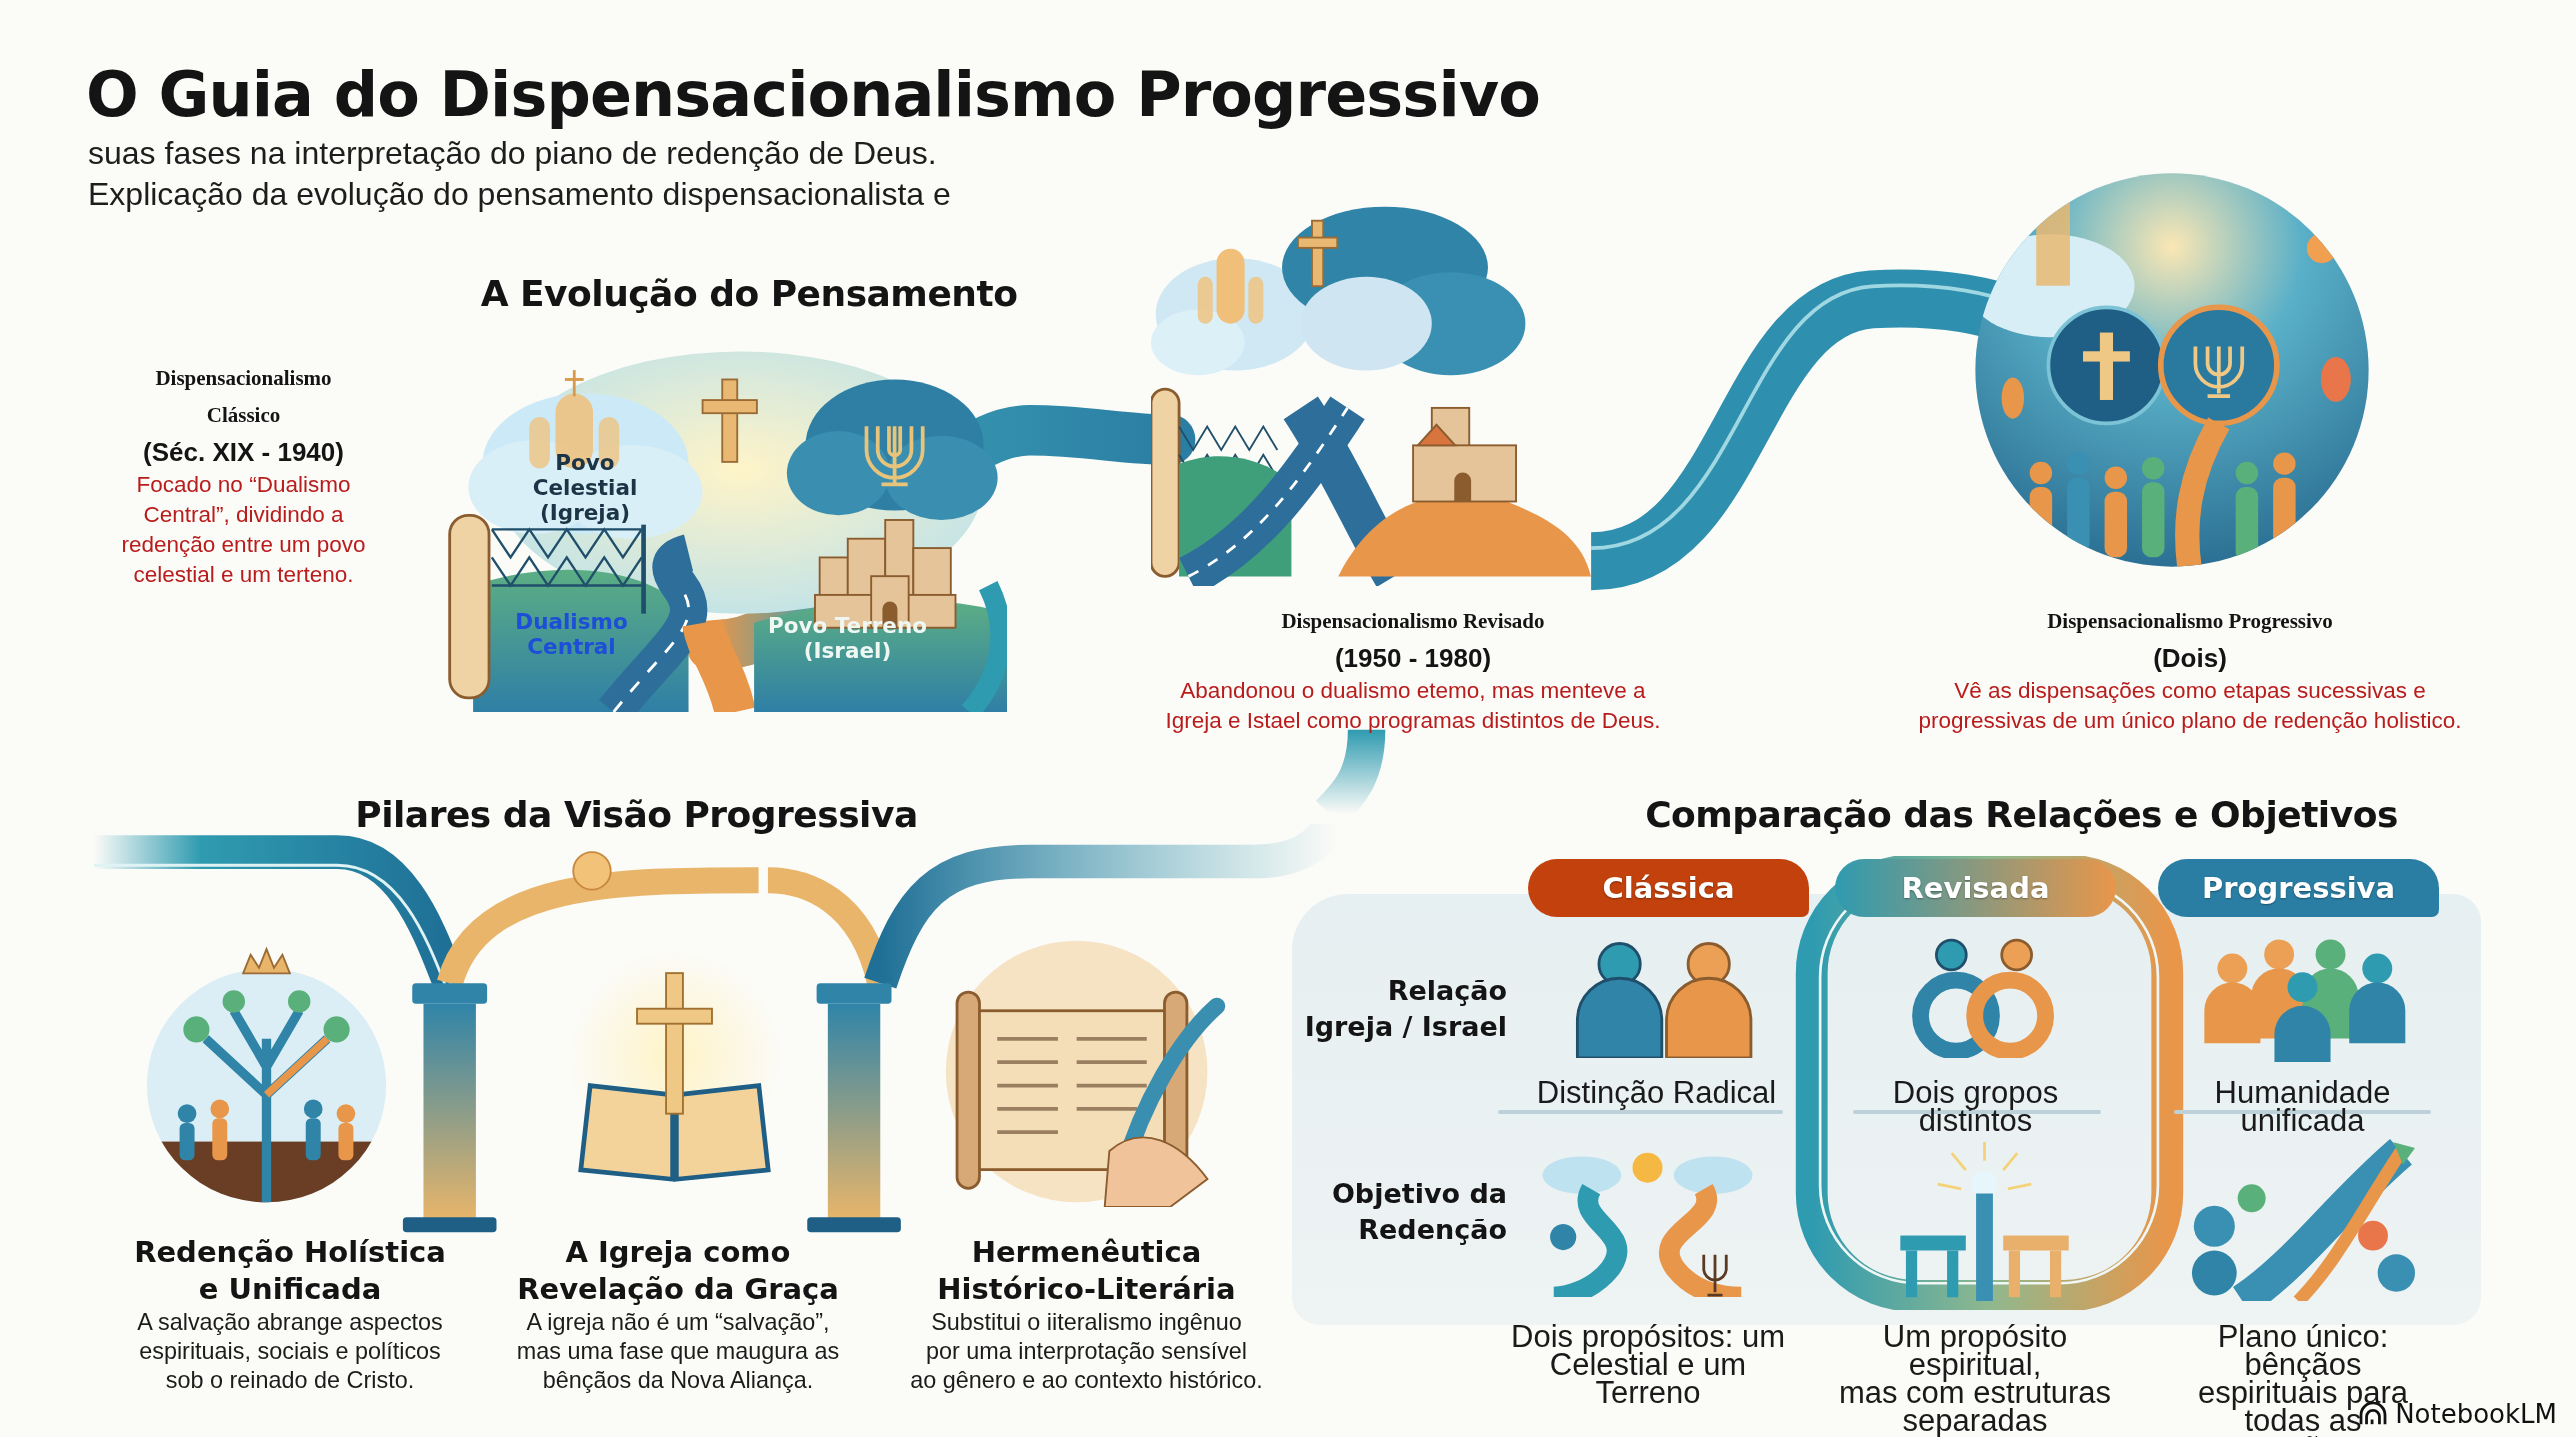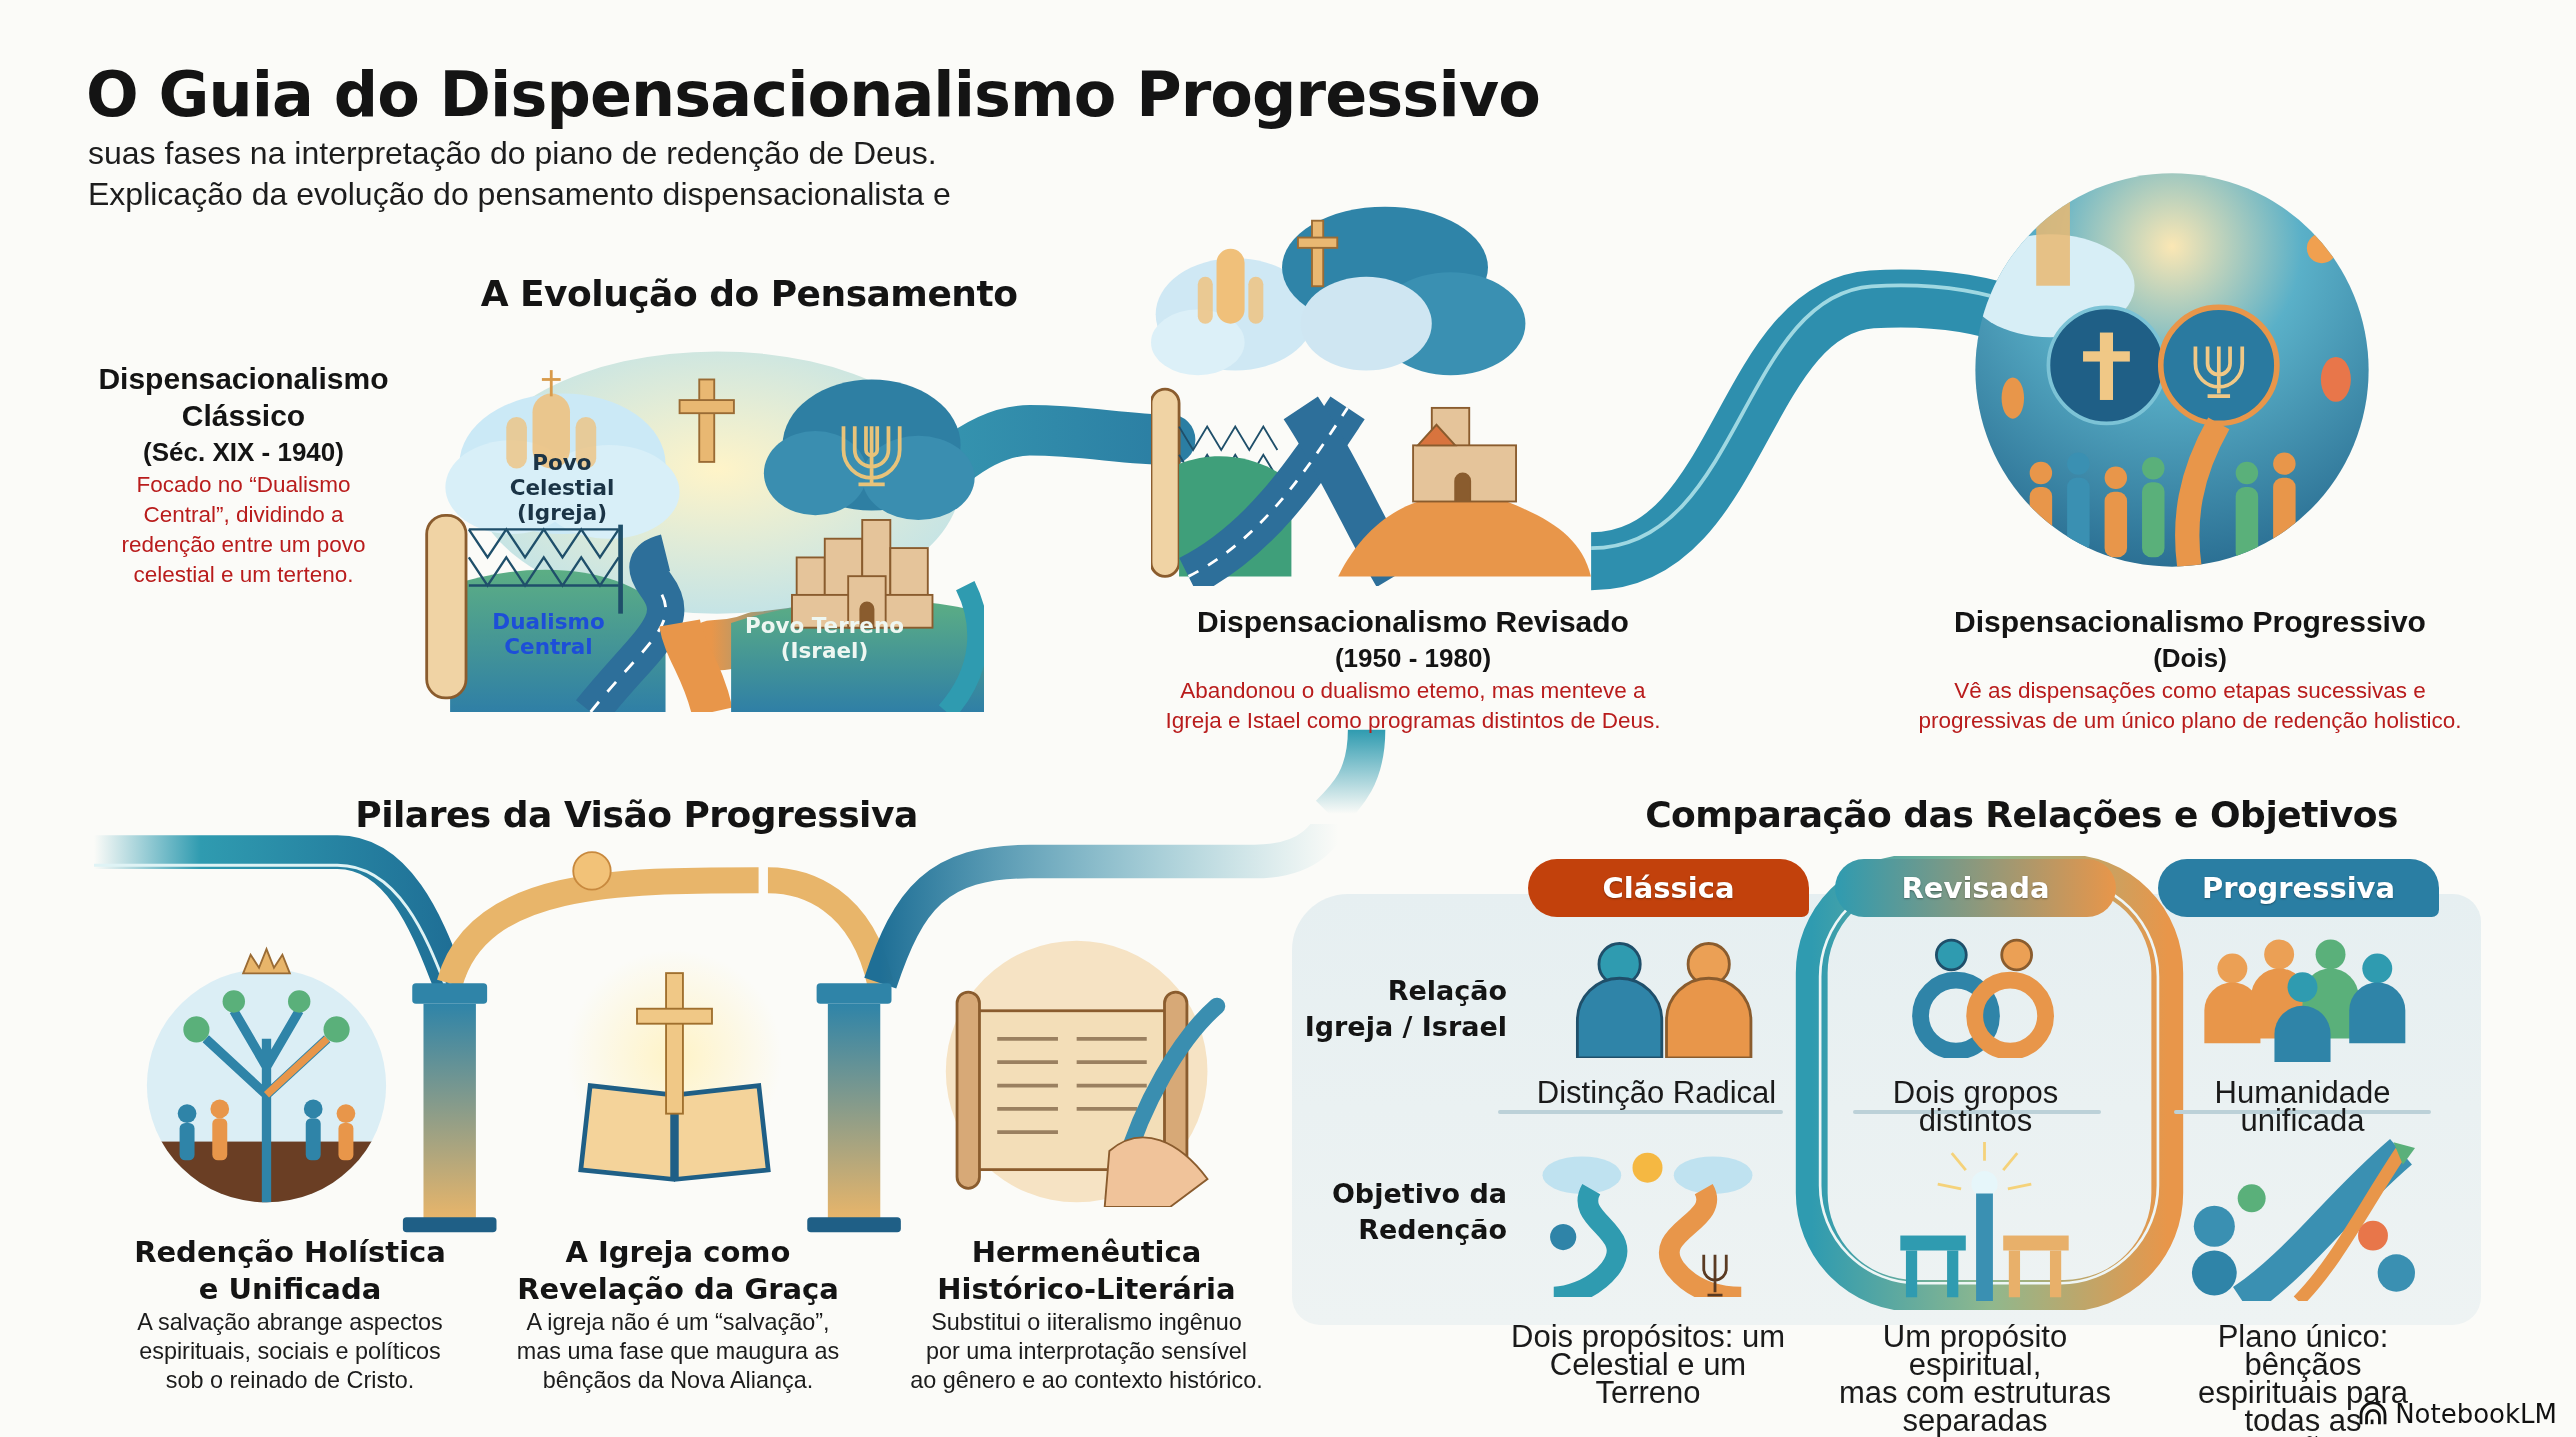--- a/index.html
+++ b/index.html
@@ -2,21 +2,21 @@
 <html style="font-size:15px"><head>
 <meta charset="utf-8">
 <style>
   * { box-sizing: border-box; margin: 0; padding: 0; }
   html, body { width: 2576px; height: 1438px; background: #fbfbf8; overflow: hidden; }
   body { position: relative; font-family: "Liberation Sans", "DejaVu Sans", sans-serif; color: #141414; }
   .abs { position: absolute; }
   .title { left: 86px; top: 58px; font-size: 62px; font-weight: 700; font-family: "DejaVu Sans", sans-serif; letter-spacing: -0.9px; }
   .subtitle { left: 88px; top: 133px; font-size: 32px; line-height: 41px; width: 880px; font-family: "Liberation Sans", sans-serif; color: #1d1d1d; }
   .section-h { font-size: 36px; font-weight: 700; font-family: "DejaVu Sans", sans-serif; letter-spacing: -0.5px; text-align: center; }
-  .stage-title { font-size: 30px; font-weight: 700; font-family: Liberation Sans, sans-serif; text-align: center; line-height: 37px; }
+  .stage-title { font-size: 21px; font-weight: 700; font-family: Liberation Serif, serif; text-align: center; line-height: 37px; }
   .stage-sub { font-size: 26px; font-weight: 700; text-align: center; line-height: 36px; font-family: "Liberation Sans", sans-serif; }
   .stage-desc { font-size: 22.5px; text-align: center; line-height: 30px; font-family: "Liberation Sans", sans-serif; color: #b91c1c; }
   .illus { position: absolute; }
   svg { display: block; }
   .pillar-title { font-size: 29px; font-weight: 700; font-family: "DejaVu Sans", sans-serif; text-align: center; line-height: 37px; }
   .pillar-desc { font-size: 23.4px; text-align: center; line-height: 29px; font-family: "Liberation Sans", sans-serif; color: #1c1c1c; }
   .cmp-panel { position: absolute; left: 1292px; top: 894px; width: 1189px; height: 431px; background: linear-gradient(180deg, #e6eff1, #eef3f3); border-radius: 56px 28px 28px 28px; }
   .col-head { position: absolute; height: 58px; border-radius: 30px 30px 7.5px 30px; color: #fff; font-size: 29px; font-weight: 700; font-family: "DejaVu Sans", sans-serif; display: flex; align-items: center; justify-content: center; text-shadow: 0 0.9px 1.9px rgba(0,0,0,0.35); }
   .row-label { position: absolute; font-size: 27px; font-weight: 700; font-family: "DejaVu Sans", sans-serif; text-align: right; line-height: 36px; }
   .cell-text { position: absolute; font-size: 31px; text-align: center; line-height: 28px; font-family: "Liberation Sans", sans-serif; color: #1a1a1a; margin-top: 9px; }
@@ -58,21 +58,21 @@
   <div class="stage-title">Clássico</div>
   <div class="stage-sub">(Séc. XIX - 1940)</div>
   <div class="stage-desc">
     <div>Focado no “Dualismo</div>
     <div>Central”, dividindo a</div>
     <div>redenção entre um povo</div>
     <div>celestial e um terteno.</div>
   </div>
 </div>
 
-<div class="illus" style="left:422px; top:342px; width:562px; height:370px;">
+<div class="illus" style="left:445px; top:342px; width:562px; height:370px;">
   <svg width="562" height="370" viewBox="0 0 600 395">
     <defs>
       <radialGradient id="sun1" cx="0.5" cy="0.45" r="0.6">
           <stop offset="0" stop-color="#fff4c8"></stop>
           <stop offset="1" stop-color="#bfe2e8"></stop>
         </radialGradient>
       <linearGradient id="land1" x1="0" x2="0" y1="0" y2="1">
           <stop offset="0" stop-color="#5cae84"></stop>
           <stop offset="1" stop-color="#2f7fa6"></stop>
         </linearGradient>

